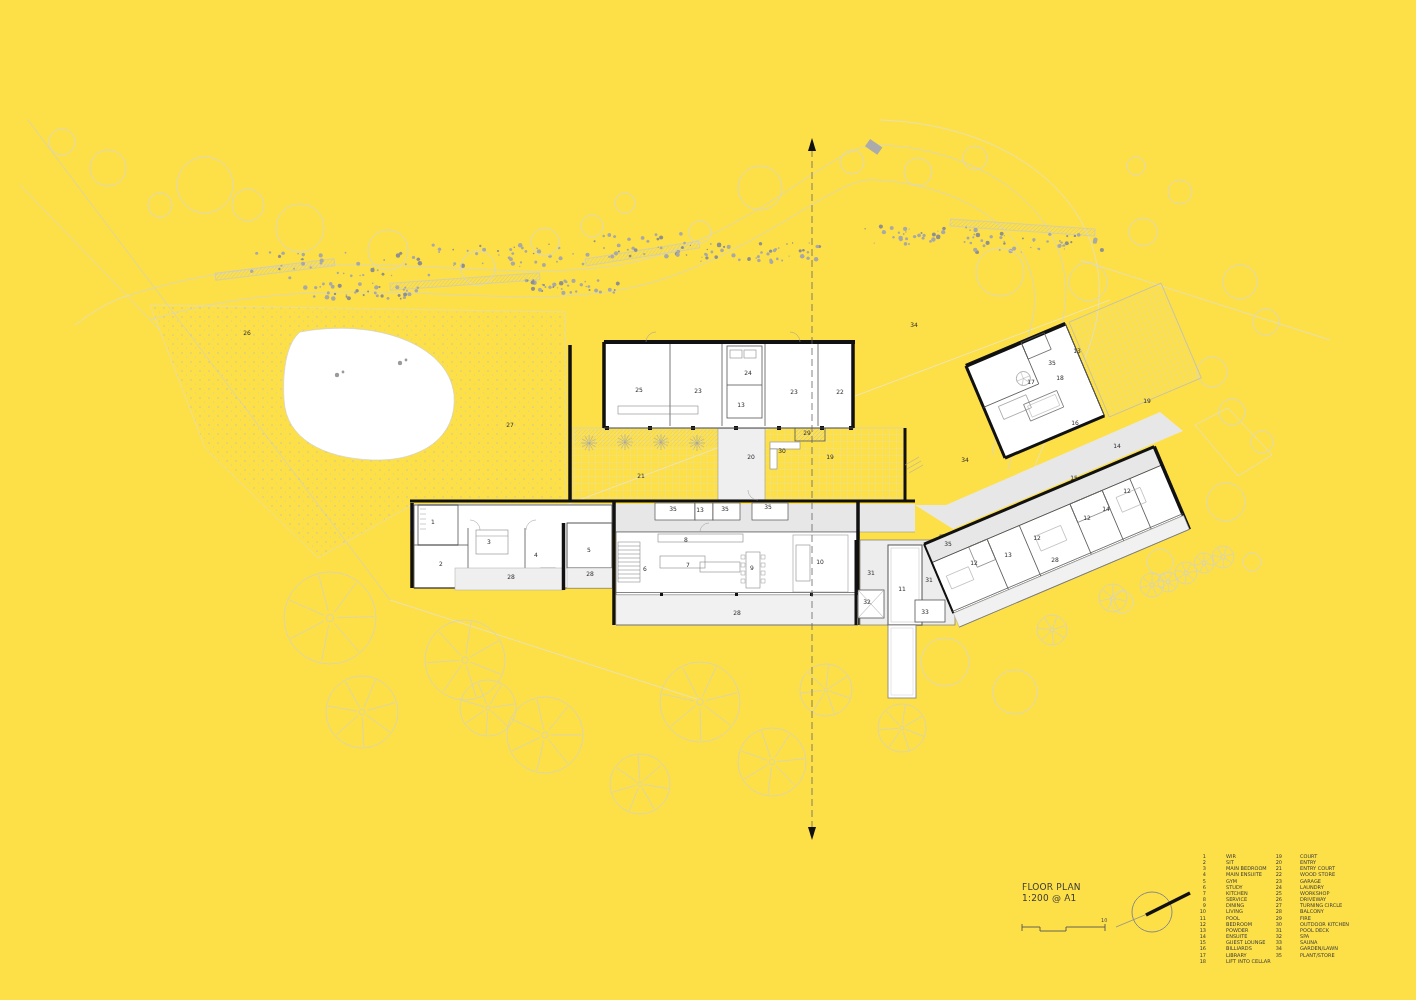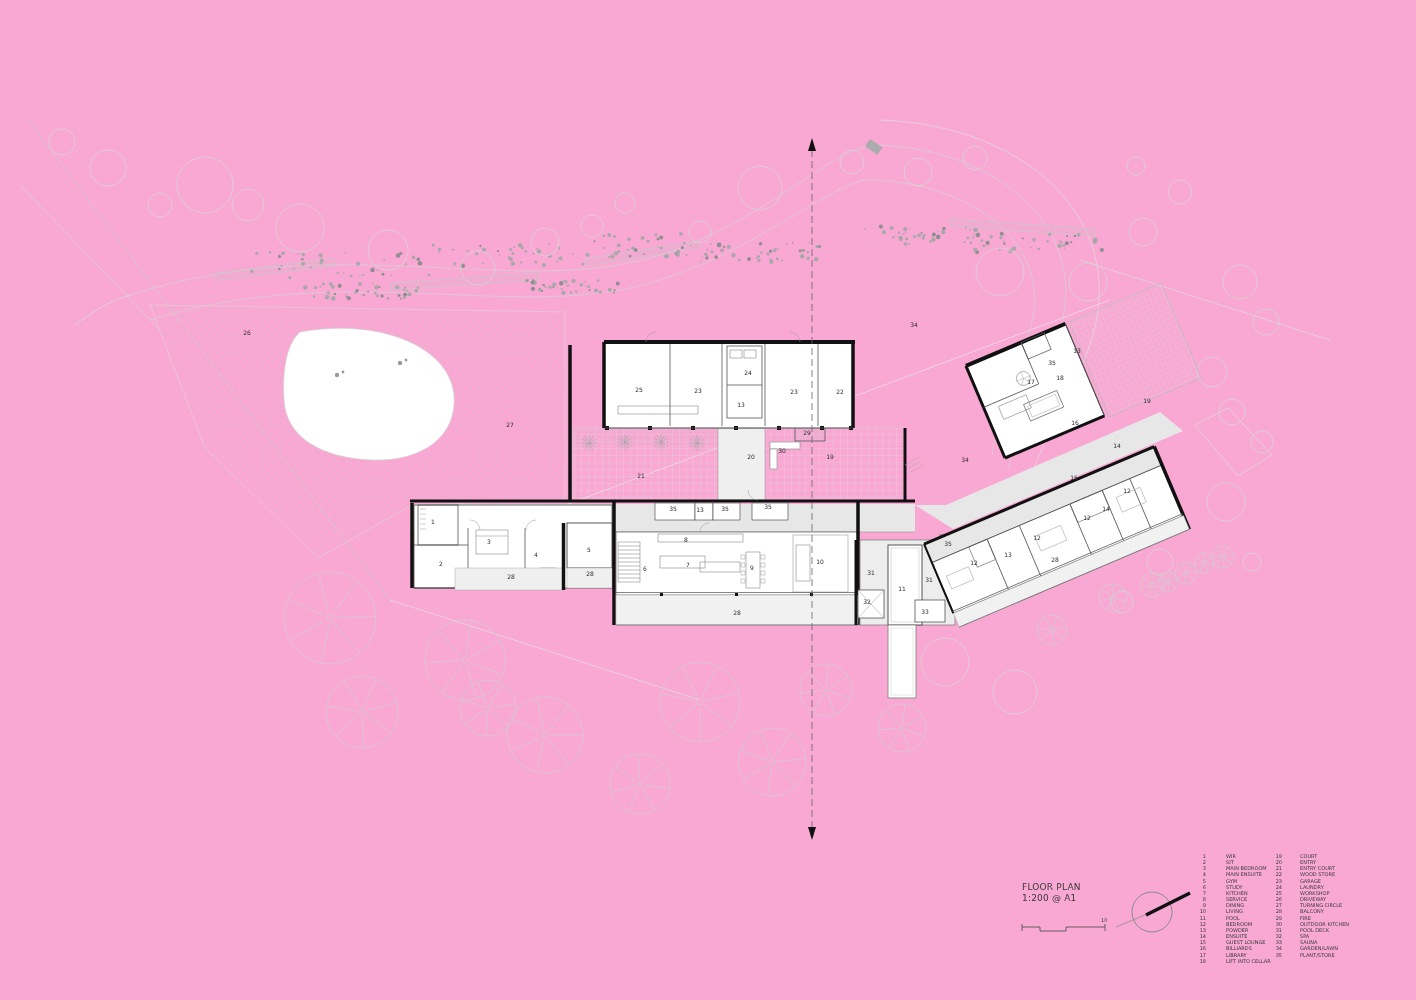--- a/index.html
+++ b/index.html
@@ -1,18 +1,18 @@
 <!DOCTYPE html>
 <html><head>
 <meta charset="utf-8">
 <style>
   html,body{margin:0;padding:0;background:#fff;}
   body{width:1416px;height:1000px;overflow:hidden;position:relative;
        font-family:"DejaVu Sans","Liberation Sans",sans-serif;color:#333;}
-  #sheet{position:absolute;inset:0;background:#f9a8d4;}
+  #sheet{position:absolute;inset:0;background:#fde047;}
   svg{position:absolute;left:0;top:0;}
   
   #title-block{position:absolute;left:1022px;top:882px;font-size:9px;line-height:11px;
                color:#3a3a3a;letter-spacing:.2px;}
   
   #legend{position:absolute;left:1196px;top:853px;display:flex;font-size:5px;
           line-height:6.15px;color:#3c3c3c;}
   .lg-col{display:flex;flex-direction:column;}
   .lg-col1{width:76px;}
   .lg-row{display:flex;white-space:nowrap;}

